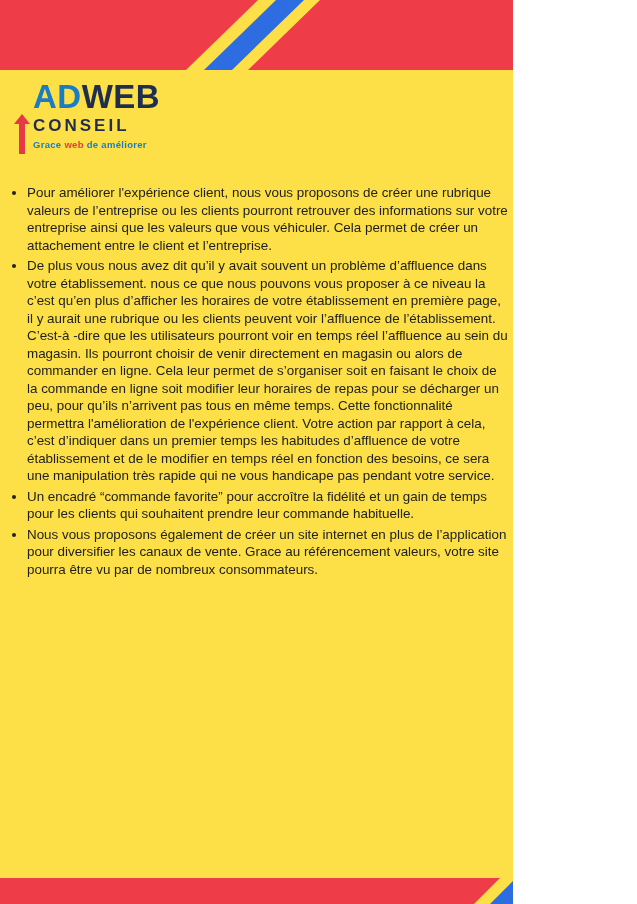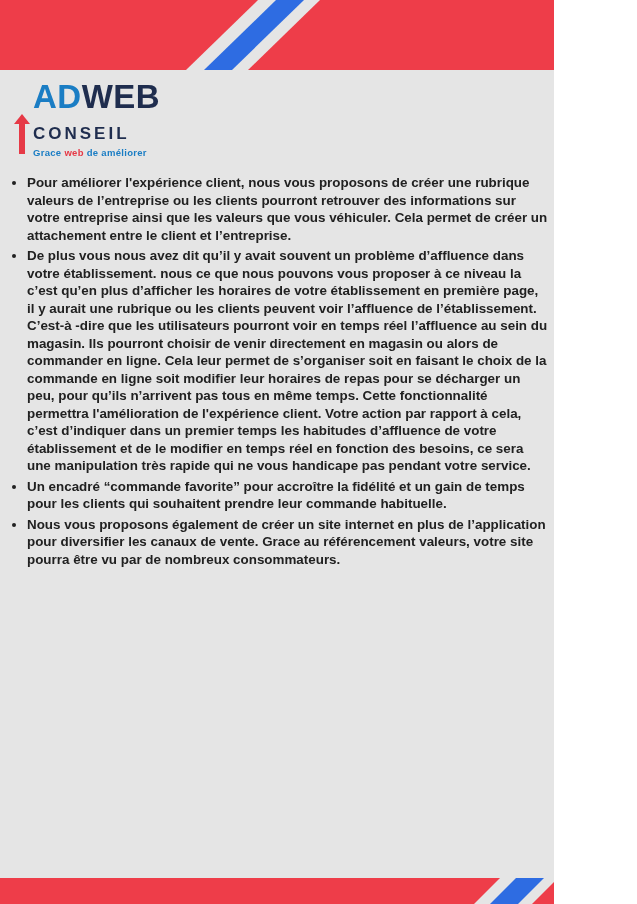--- a/index.html
+++ b/index.html
@@ -1,20 +1,20 @@
 <!DOCTYPE html>
 <html style="--banner-red: #ee3d49; --banner-blue: #2e6ce2; --logo-blue: #1a7dc4; --logo-dark: #1f2d4e; --logo-red: #e63946; --text-color: #212121;"><head>
 <meta charset="utf-8">
 <style>
   html, body { margin: 0; padding: 0; background: #ffffff; }
   .page {
     position: relative;
-    width: 554px;
+    width: 513px;
     height: 904px;
-    background: #e5e5e5;
+    background: #fde047;
     overflow: hidden;
     font-family: "Liberation Sans", sans-serif;
   }
 
   
   .banner-top { position: absolute; top: 0; left: 0; width: 637px; height: 70px; }
   .banner-bottom { position: absolute; bottom: 0; left: 0; width: 637px; height: 26px; }
   .shape-red  { fill: var(--banner-red, #ee3d49); }
   .shape-blue { fill: var(--banner-blue, #2e6ce2); }
 
@@ -31,26 +31,26 @@
     width: 6px; height: 30px; margin: 0 auto;
     background: var(--logo-red, #e63946);
   }
   .logo-text { margin-left: 20px; }
   .logo-word { font-size: 33px; font-weight: bold; line-height: 1; letter-spacing: 0.5px; }
   .c-blue { color: var(--logo-blue, #1a7dc4); }
   .c-dark { color: var(--logo-dark, #1f2d4e); }
   .c-red  { color: var(--logo-red, #e63946); }
   .logo-subtitle {
     font-size: 17px; font-weight: bold; letter-spacing: 3px;
-    color: var(--logo-dark, #1f2d4e); margin-top: 12px; line-height: 1;
+    color: var(--logo-dark, #1f2d4e); margin-top: 4px; line-height: 1;
   }
   .logo-tagline { font-size: 9.5px; font-weight: bold; margin-top: 5px; letter-spacing: 0.3px; }
 
   
-  .content { position: absolute; top: 174px; left: 0; right: 0; font-weight: bold; }
+  .content { position: absolute; top: 184px; left: 0; right: 0; }
   .content ul { margin: 0; padding: 0 5px 0 27px; list-style: disc; }
   .content li {
     font-size: 13.4px;
     line-height: 17.5px;
     color: var(--text-color, #212121);
     margin-bottom: 3px;
   }
 </style>
 </head>
 <body>

